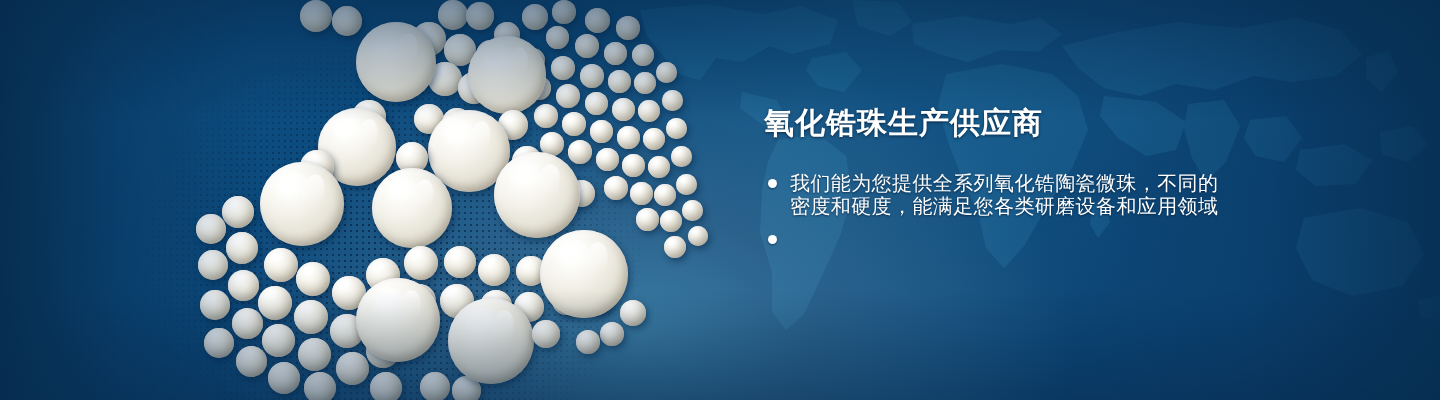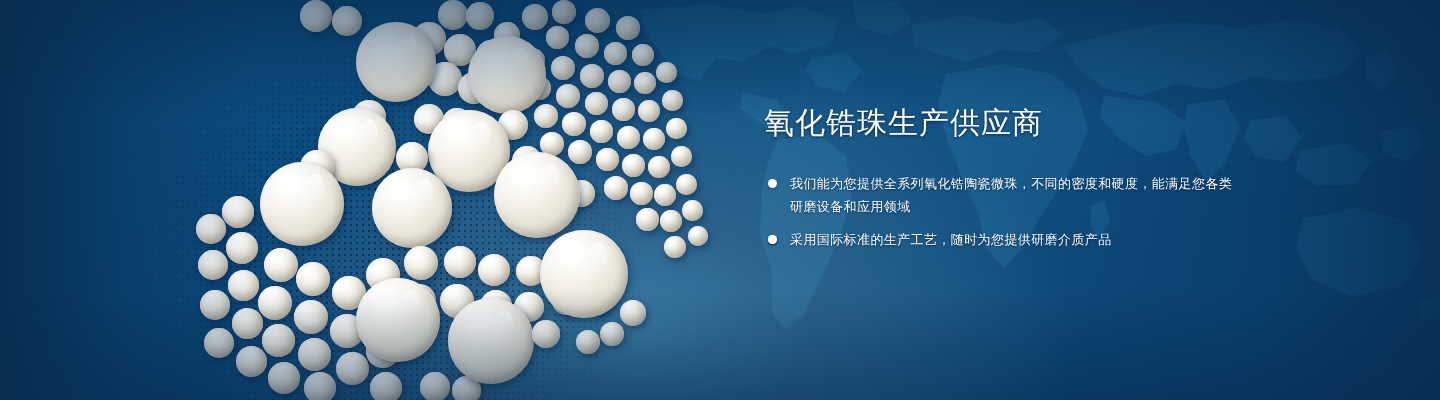--- a/index.html
+++ b/index.html
@@ -85,37 +85,37 @@
 
   
   #copy {
     position: absolute;
     left: 764px; top: 104px;
     width: 470px;
   }
   #headline {
     margin: 0;
     font-size: 30px;
-    font-weight: 400;
+    font-weight: 700;
     line-height: 1.25;
     letter-spacing: 1px;
     color: #ffffff;
     text-shadow: 0 1px 3px rgba(1,24,50,.75);
     white-space: nowrap;
   }
   #bullets {
     list-style: none;
     margin: 30px 0 0 0;
     padding: 0;
   }
   #bullets li {
     position: relative;
     padding-left: 26px;
     margin-bottom: 10px;
-    font-size: 13px;
+    font-size: 20px;
     line-height: 23px;
     color: #ffffff;
     text-shadow: 0 1px 2px rgba(1,24,50,.7);
     letter-spacing: .4px;
   }
   #bullets li:last-child { margin-bottom: 0; }
   .dot {
     position: absolute;
     left: 4px; top: 7px;
     width: 9px; height: 9px;
@@ -302,20 +302,16 @@
   <div id="copy">
     <h1 id="headline">氧化锆珠生产供应商</h1>
     <ul id="bullets">
       <li>
         <span class="dot"></span>
         <span>我们能为您提供全系列氧化锆陶瓷微珠，不同的密度和硬度，能满足您各类研磨设备和应用领域</span>
       </li>
       <li>
         <span class="dot"></span>
       </li>
-      <li>
-        <span class="dot"></span>
-        <span>采用国际标准的生产工艺，随时为您提供研磨介质产品</span>
-      </li>
     </ul>
   </div>
 
 </div>
 
 </body></html>

